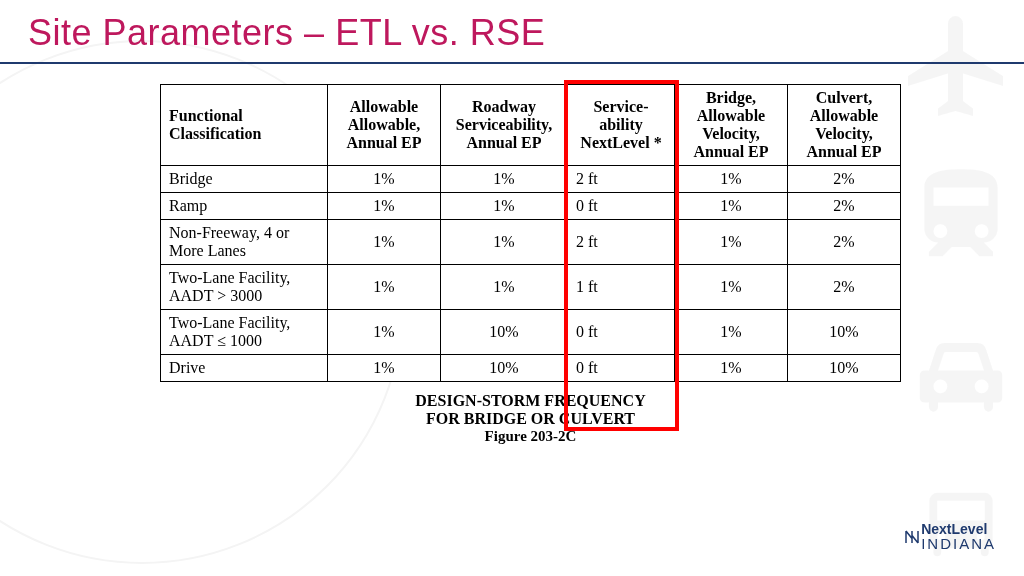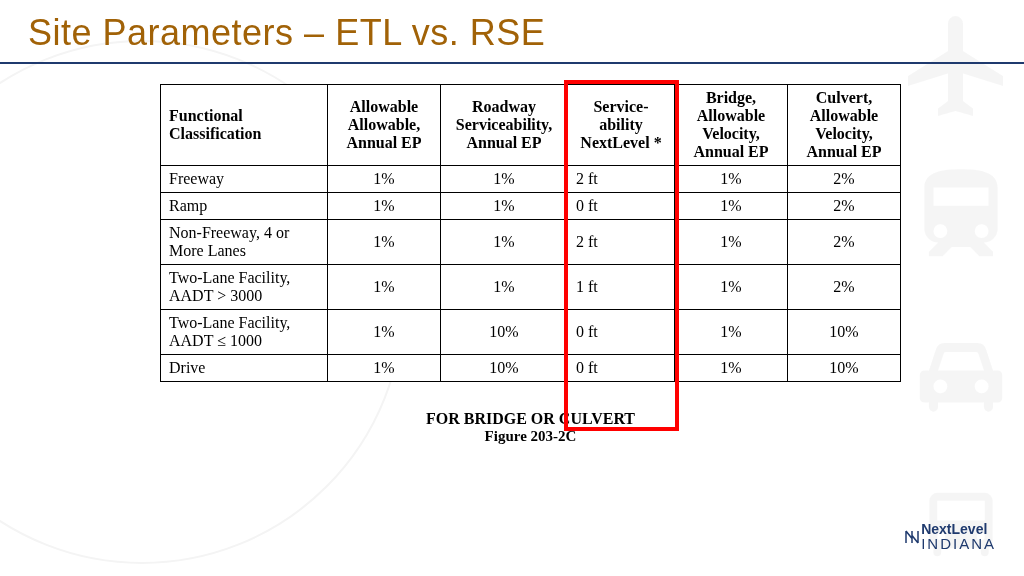--- a/index.html
+++ b/index.html
@@ -1,18 +1,18 @@
 <!DOCTYPE html>
 <html><head>
 <meta charset="utf-8">
 <style>
   html,body{margin:0;padding:0;width:1024px;height:576px;background:#fff;font-family:"Segoe UI",Arial,sans-serif;overflow:hidden;position:relative}
   .bg-icon{position:absolute;fill:#f0f0f0;opacity:.6;z-index:0}
   .bg-circle{position:absolute;border:2px solid #f4f4f4;border-radius:50%;z-index:0}
-  .title{position:absolute;top:12px;left:28px;font-size:36px;font-weight:300;color:#a16207;letter-spacing:.5px;z-index:2}
+  .title{position:absolute;top:12px;left:28px;font-size:36px;font-weight:300;color:#be185d;letter-spacing:.5px;z-index:2}
   .title-rule{position:absolute;top:62px;left:0;right:0;height:0;border-top:2px solid #1f3a6e;z-index:2}
   .tbl-wrap{position:absolute;top:84px;left:160px;z-index:2}
   table{border-collapse:collapse;background:#fff;font-family:"Times New Roman",Times,serif;font-size:16px;color:#000}
   th,td{border:1.5px solid #000;padding:4px 8px}
   th{font-weight:700;text-align:center;vertical-align:middle}
   th.fc{text-align:left;width:150px}
   td.fc{text-align:left;width:150px}
   td.v{text-align:center;width:96px}
   td.fb{text-align:left;width:90px}
   .hl{position:absolute;border:4px solid #ff0000;z-index:3;pointer-events:none}
@@ -49,21 +49,21 @@
         <th class="fc">Functional Classification</th>
         <th style="width:96px">Allowable Allowable, Annual EP</th>
         <th style="width:110px">Roadway Serviceability, Annual EP</th>
         <th style="width:90px">Service-ability NextLevel *</th>
         <th style="width:96px">Bridge, Allowable Velocity, Annual EP</th>
         <th style="width:96px">Culvert, Allowable Velocity, Annual EP</th>
       </tr>
     </thead>
     <tbody id="tb">
         <tr>
-          <td class="fc">Freeway</td>
+          <td class="fc">Bridge</td>
           <td class="v">1%</td>
           <td class="v">1%</td>
           <td class="fb">2 ft</td>
           <td class="v">1%</td>
           <td class="v">2%</td>
         </tr>
         <tr>
           <td class="fc">Ramp</td>
           <td class="v">1%</td>
           <td class="v">1%</td>
@@ -99,21 +99,21 @@
           <td class="fc">Drive</td>
           <td class="v">1%</td>
           <td class="v">10%</td>
           <td class="fb">0 ft</td>
           <td class="v">1%</td>
           <td class="v">10%</td>
         </tr>
       </tbody>
   </table>
   <div class="cap">
-    <br>
+    <span>DESIGN-STORM FREQUENCY</span><br>
     <span>FOR BRIDGE OR CULVERT</span>
   </div>
   <div class="fig">Figure 203-2C</div>
 </div>
 
 <div class="hl" id="hlbox" style="left: 563.5px; top: 80px; width: 107px; height: 343px;"></div>
 
 <div class="logo">
   <svg viewBox="0 0 24 24" fill="none" stroke="#1f3a6e" stroke-width="2">
       <path d="M4 4v16M4 4l8 10V4M20 20V4M20 20l-8-10v10"></path>

